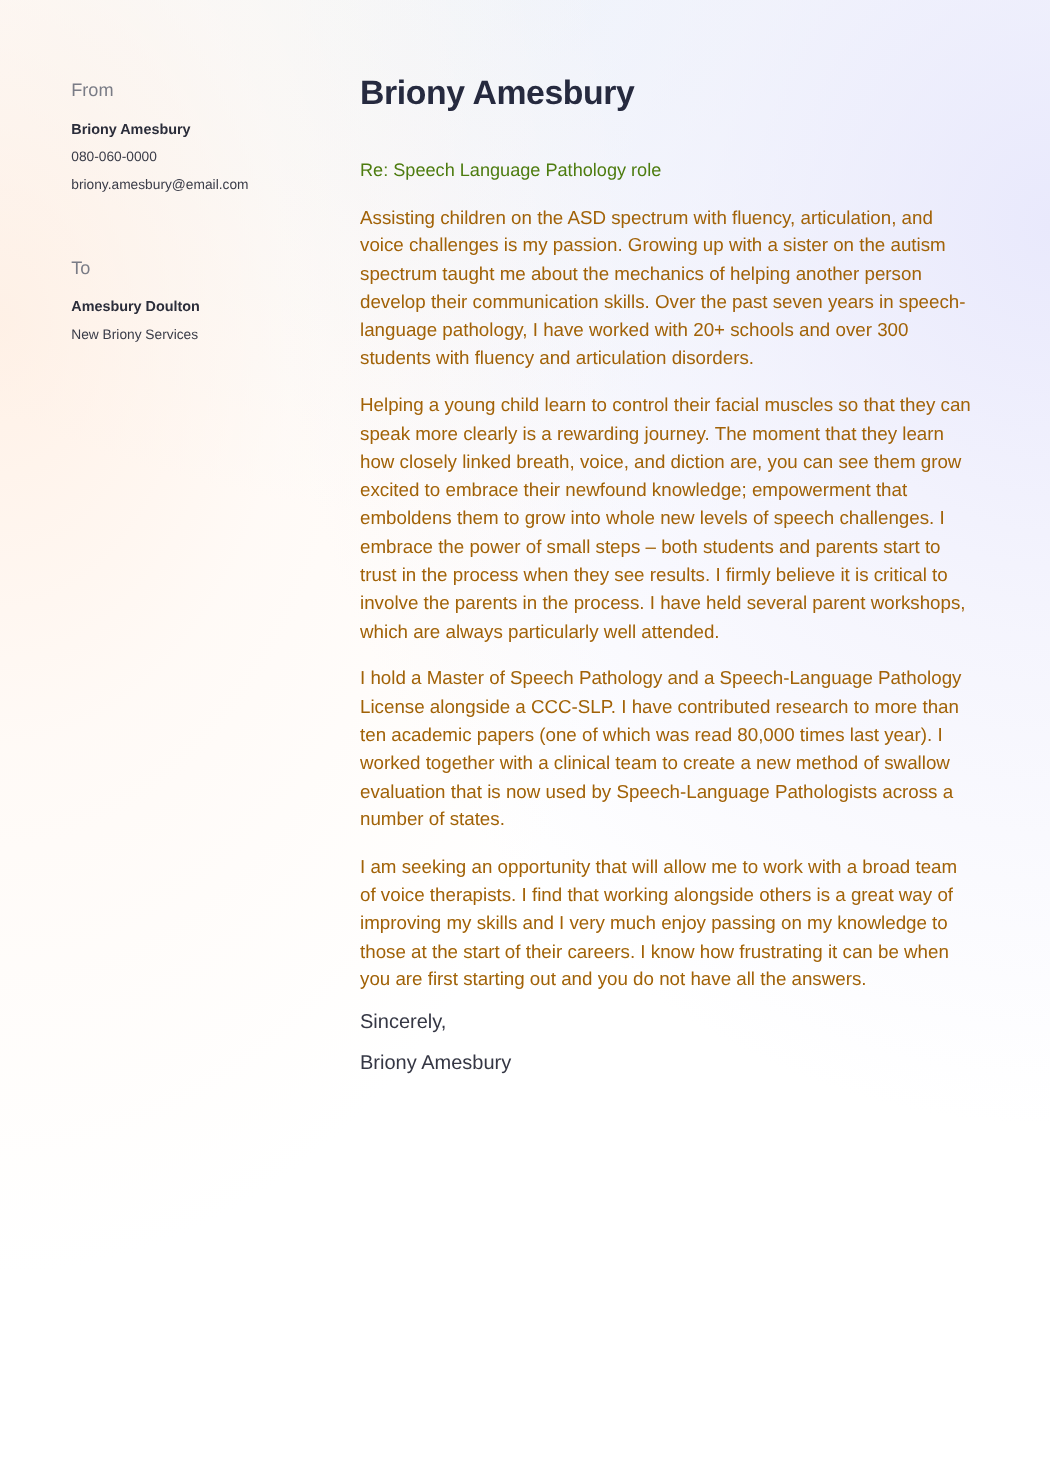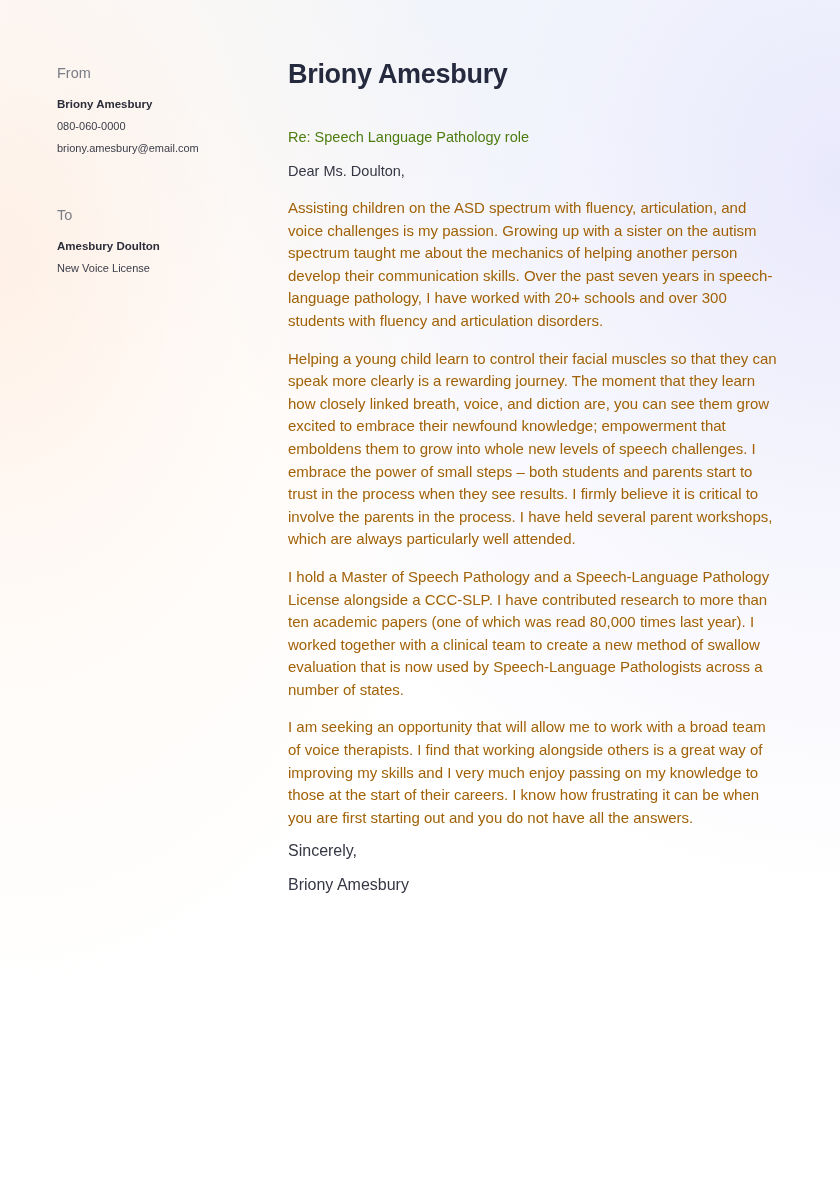--- a/index.html
+++ b/index.html
@@ -108,28 +108,27 @@
     <div>
       <div class="side-heading">From</div>
       <div class="side-name">Briony Amesbury</div>
       <div class="side-line">080-060-0000</div>
       <div class="side-line">briony.amesbury@email.com</div>
     </div>
 
     <div class="to-block">
       <div class="side-heading">To</div>
       <div class="side-name">Amesbury Doulton</div>
-      <div class="side-line">New Voice License</div>
+      <div class="side-line">New Briony Services</div>
     </div>
   </aside>
 
   <main class="main">
     <h1 class="title">Briony Amesbury</h1>
     <div class="subject">Re: Speech Language Pathology role</div>
-    <div class="salutation">Dear Ms. Doulton,</div>
     <p class="para" style="margin-bottom:0">Assisting children on the ASD spectrum with fluency, articulation, and voice challenges is my passion. Growing up with a sister on the autism spectrum taught me about the mechanics of helping another person develop their communication skills. Over the past seven years in speech-language pathology, I have worked with 20+ schools and over 300 students with fluency and articulation disorders.</p>
     <p class="para" style="margin-bottom:0">Helping a young child learn to control their facial muscles so that they can speak more clearly is a rewarding journey. The moment that they learn how closely linked breath, voice, and diction are, you can see them grow excited to embrace their newfound knowledge; empowerment that emboldens them to grow into whole new levels of speech challenges. I embrace the power of small steps – both students and parents start to trust in the process when they see results. I firmly believe it is critical to involve the parents in the process. I have held several parent workshops, which are always particularly well attended.</p>
     <p class="para" style="margin-bottom:0">I hold a Master of Speech Pathology and a Speech-Language Pathology License alongside a CCC-SLP. I have contributed research to more than ten academic papers (one of which was read 80,000 times last year). I worked together with a clinical team to create a new method of swallow evaluation that is now used by Speech-Language Pathologists across a number of states.</p>
     <p class="para" style="margin-bottom:0">I am seeking an opportunity that will allow me to work with a broad team of voice therapists. I find that working alongside others is a great way of improving my skills and I very much enjoy passing on my knowledge to those at the start of their careers. I know how frustrating it can be when you are first starting out and you do not have all the answers.</p>
     <div class="closing">Sincerely,</div>
     <div class="signature">Briony Amesbury</div>
   </main>
 
 </div>
 

